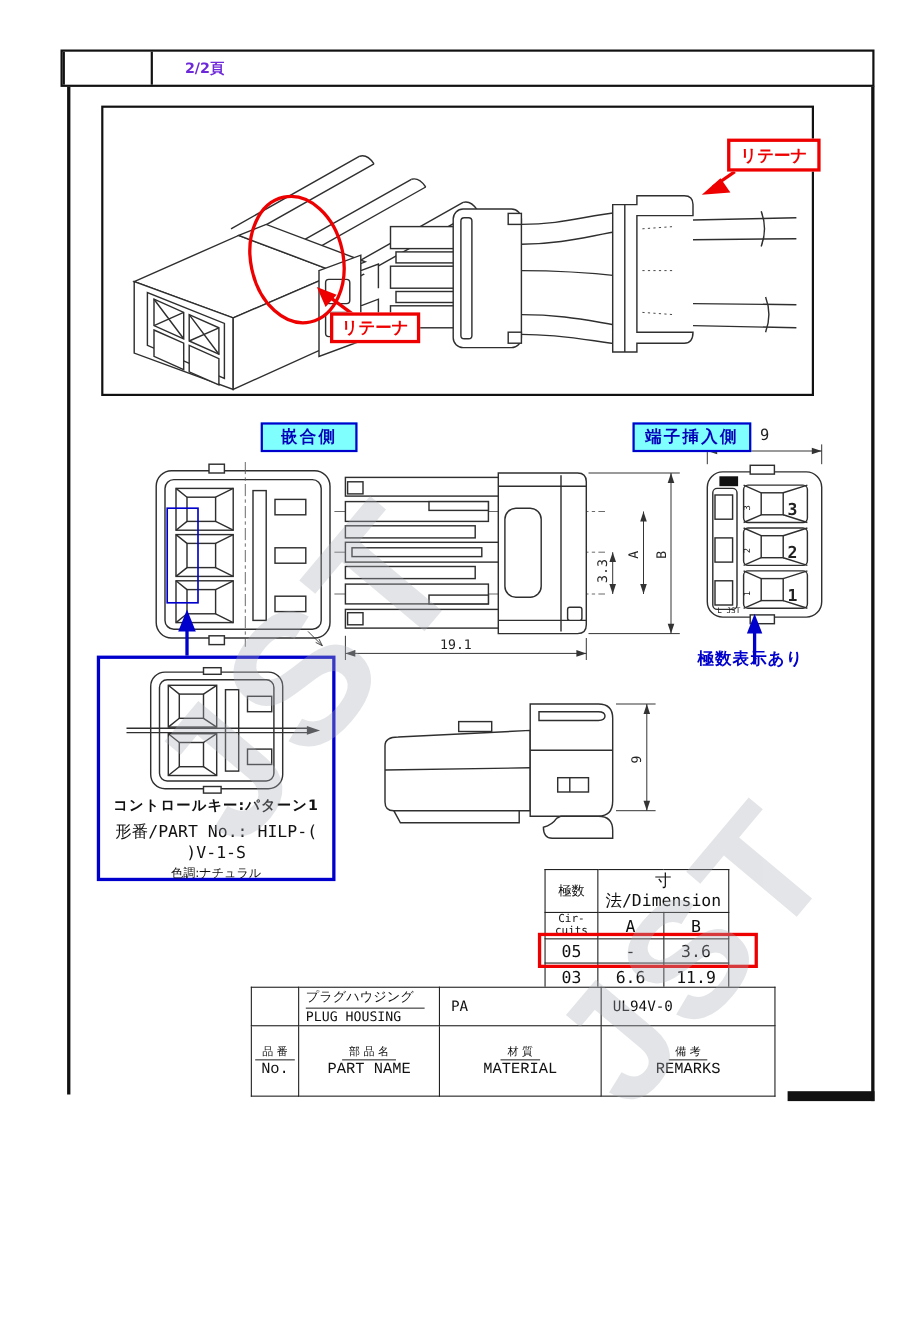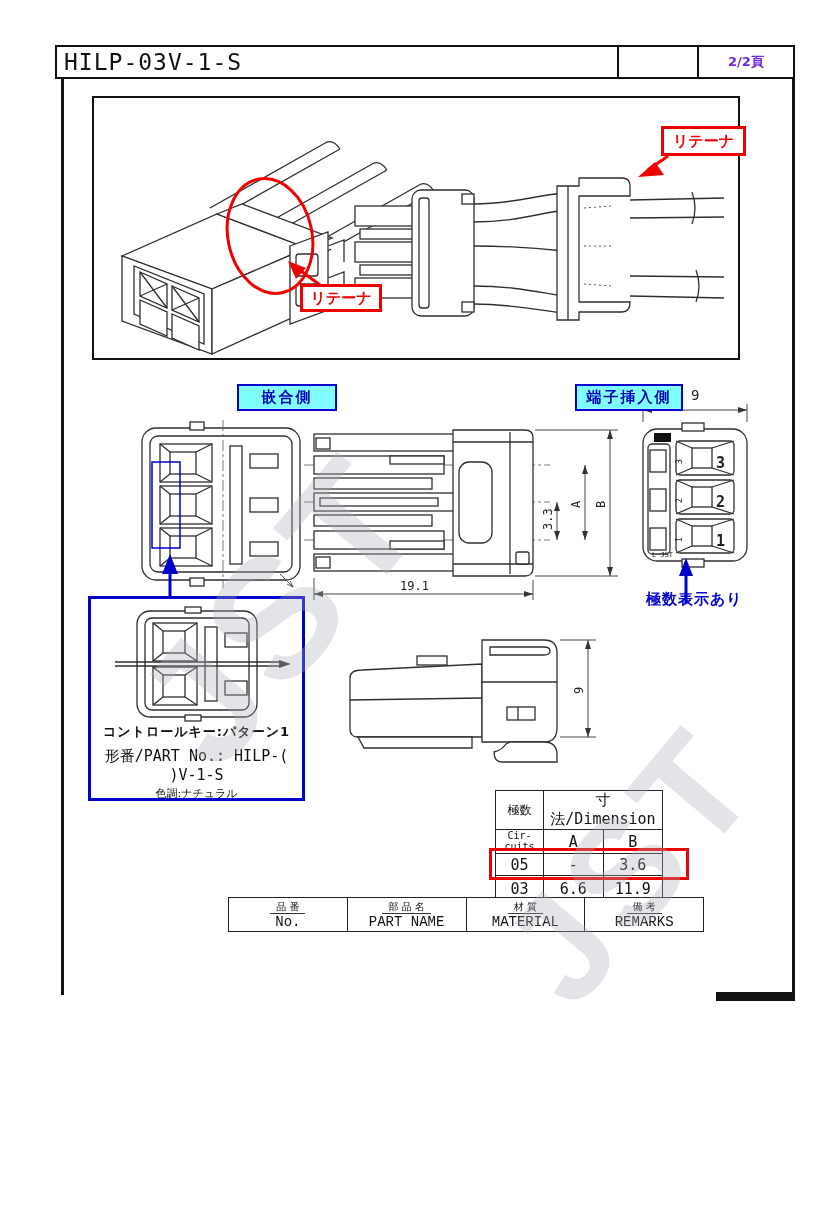--- a/index.html
+++ b/index.html
@@ -15,21 +15,21 @@
   #page-cell { width:96px; border-left:2px solid #111; display:flex; align-items:center; justify-content:center; font-weight:bold; font-size:13px; color:#6d28d9; }
   .frame-line { background:#111; z-index:2; }
 
   
   #top-box { left:92px; top:96px; width:648px; height:264px; border:2px solid #111; background:#fff; z-index:1; }
   #detail-box { left:88px; top:596px; width:217px; height:205px; border:3px solid #0000cc; background:#fff; z-index:4; text-align:center; }
 
   
   .red-label { border:3px solid #ee0000; color:#ee0000; font-weight:bold; font-size:15px; display:flex; align-items:center; justify-content:center; background:#fff; z-index:7; }
   .cyan-label { background:#80ffff; border:2px solid #0000cc; color:#0000b8; font-weight:bold; font-size:15px; display:flex; align-items:center; justify-content:center; z-index:7; letter-spacing:2px; }
-  #pole-note { color:#0000cc; font-weight:bold; font-size:15px; z-index:7; letter-spacing:1px;margin-left:12px; }
+  #pole-note { color:#0000cc; font-weight:bold; font-size:15px; z-index:7; letter-spacing:1px; }
 
   svg { position:absolute; overflow:visible; z-index:3; }
   svg text { font-family:"DejaVu Sans Mono", monospace; fill:#222; }
   .ln { stroke:#2f2f2f; fill:none; stroke-width:1.3; }
   .lnf { stroke:#2f2f2f; fill:#fff; stroke-width:1.3; }
   .thin { stroke:#2f2f2f; fill:none; stroke-width:0.8; }
   .cl { stroke:#555; fill:none; stroke-width:0.8; stroke-dasharray:11 3 3 3; }
   .dim { stroke:#333; fill:none; stroke-width:0.9; }
   .ah { fill:#333; stroke:none; }
   .red { stroke:#ee0000; fill:none; stroke-width:3; }
@@ -46,33 +46,32 @@
   table { border-collapse:collapse; table-layout:fixed; background:#fff; }
   td { border:1.5px solid #222; color:#111; overflow:hidden; }
   #dim-table { left:495px; top:790px; width:168px; z-index:5; }
   #dim-table td { text-align:center; font-size:15px; font-family:"DejaVu Sans Mono", monospace; }
   #dim-table .jp { font-size:12px; font-family:"DejaVu Sans", sans-serif; }
   #red-row-box { left:489px; top:848px; width:200px; height:32px; border:3px solid #ee0000; z-index:8; }
   #parts-table { left:228px; top:897px; width:476px; z-index:5; }
   #parts-table td { font-size:13px; }
   .pt-jp { display:inline-block; border-bottom:1px solid #333; padding:0 10px 1px 0; font-size:12px; }
   .pt-en { font-family:"DejaVu Sans Mono", monospace; font-size:12px; }
-  .pt-lab { text-align:center; font-size:10px; line-height:1.15; padding:1px 0; }
+  .pt-lab { text-align:center; font-size:10px; line-height:1.15; padding:16px 0; }
   .pt-lab .jp { display:inline-block; border-bottom:1px solid #333; padding:0 6px; font-size:10px; }
   .pt-lab .en { font-family:Liberation Mono, monospace; font-size:14px; }
 
   .watermark { color:#aab0b8; opacity:0.33; font-weight:bold; font-family:"Liberation Sans", sans-serif; transform:rotate(-50deg); z-index:9; pointer-events:none; letter-spacing:8px; }
 </style>
 </head>
 <body>
 
 <div id="page">
 
   <div class="abs" id="title-bar">
-    <div id="title-cell">HILP-03V-1-S</div>
     <div id="title-spacer"></div>
     <div id="page-cell">2/2頁</div>
   </div>
 
   <div class="abs frame-line" style="left:61px;top:78px;width:3px;height:917px;"></div>
   <div class="abs frame-line" style="left:792px;top:78px;width:3px;height:923px;"></div>
   <div class="abs frame-line" style="left:716px;top:992px;width:79px;height:9px;"></div>
 
   <div class="abs" id="top-box"></div>
 
@@ -145,21 +144,21 @@
       <path d="M600,96 Q606,112 600,128 M604,174 Q610,190 604,206"></path>
     </g>
 
     <line class="red" x1="576" y1="60" x2="556" y2="74"></line>
     <polygon class="redf" points="546,81 563,66 572,79"></polygon>
   </svg>
 
   <div class="abs red-label" style="left:300px;top:284px;width:82px;height:28px;">リテーナ</div>
   <div class="abs red-label" style="left:661px;top:126px;width:85px;height:30px;">リテーナ</div>
 
-  <div class="abs cyan-label" style="left:237px;top:384px;width:100px;height:27px;">嵌合側</div>
+  <div class="abs cyan-label" style="left:237px;top:384px;width:88px;height:27px;">嵌合側</div>
   <div class="abs cyan-label" style="left:527px;top:384px;width:108px;height:27px;margin-left:48px;">端子挿入側</div>
 
   <svg class="abs" style="left:130px;top:418px;" width="180" height="172" viewBox="0 0 180 172">
     <g class="lnf">
       <rect x="12" y="10" width="158" height="152" rx="14"></rect>
       <rect x="60" y="4" width="14" height="8"></rect>
       <rect x="60" y="160" width="14" height="8"></rect>
       <rect x="20" y="18" width="142" height="136" rx="8"></rect>
       <rect x="30" y="26" width="52" height="38"></rect>
       <rect x="30" y="68" width="52" height="38"></rect>
@@ -367,20 +366,29 @@
       <td>03</td>
       <td>6.6</td>
       <td>11.9</td>
     </tr>
   </tbody>
     </table>
   <div class="abs" id="red-row-box"></div>
 
   <table class="abs" id="parts-table">
     <tbody>
+        <tr style="height:34px;">
+      <td style="width:43px;"></td>
+      <td style="width:128px;padding-left:6px;">
+        <span class="pt-jp">プラグハウジング</span><br>
+        <span class="pt-en">PLUG HOUSING</span>
+      </td>
+      <td style="width:147px;padding-left:10px;" class="mono">PA</td>
+      <td style="width:158px;padding-left:10px;" class="mono">UL94V-0</td>
+    </tr>
     <tr style="height:19px;">
       <td class="pt-lab">
         <span class="jp">品 番</span><br>
         <span class="en">No.</span>
       </td>
       <td class="pt-lab">
         <span class="jp">部 品 名</span><br>
         <span class="en">PART NAME</span>
       </td>
       <td class="pt-lab">

